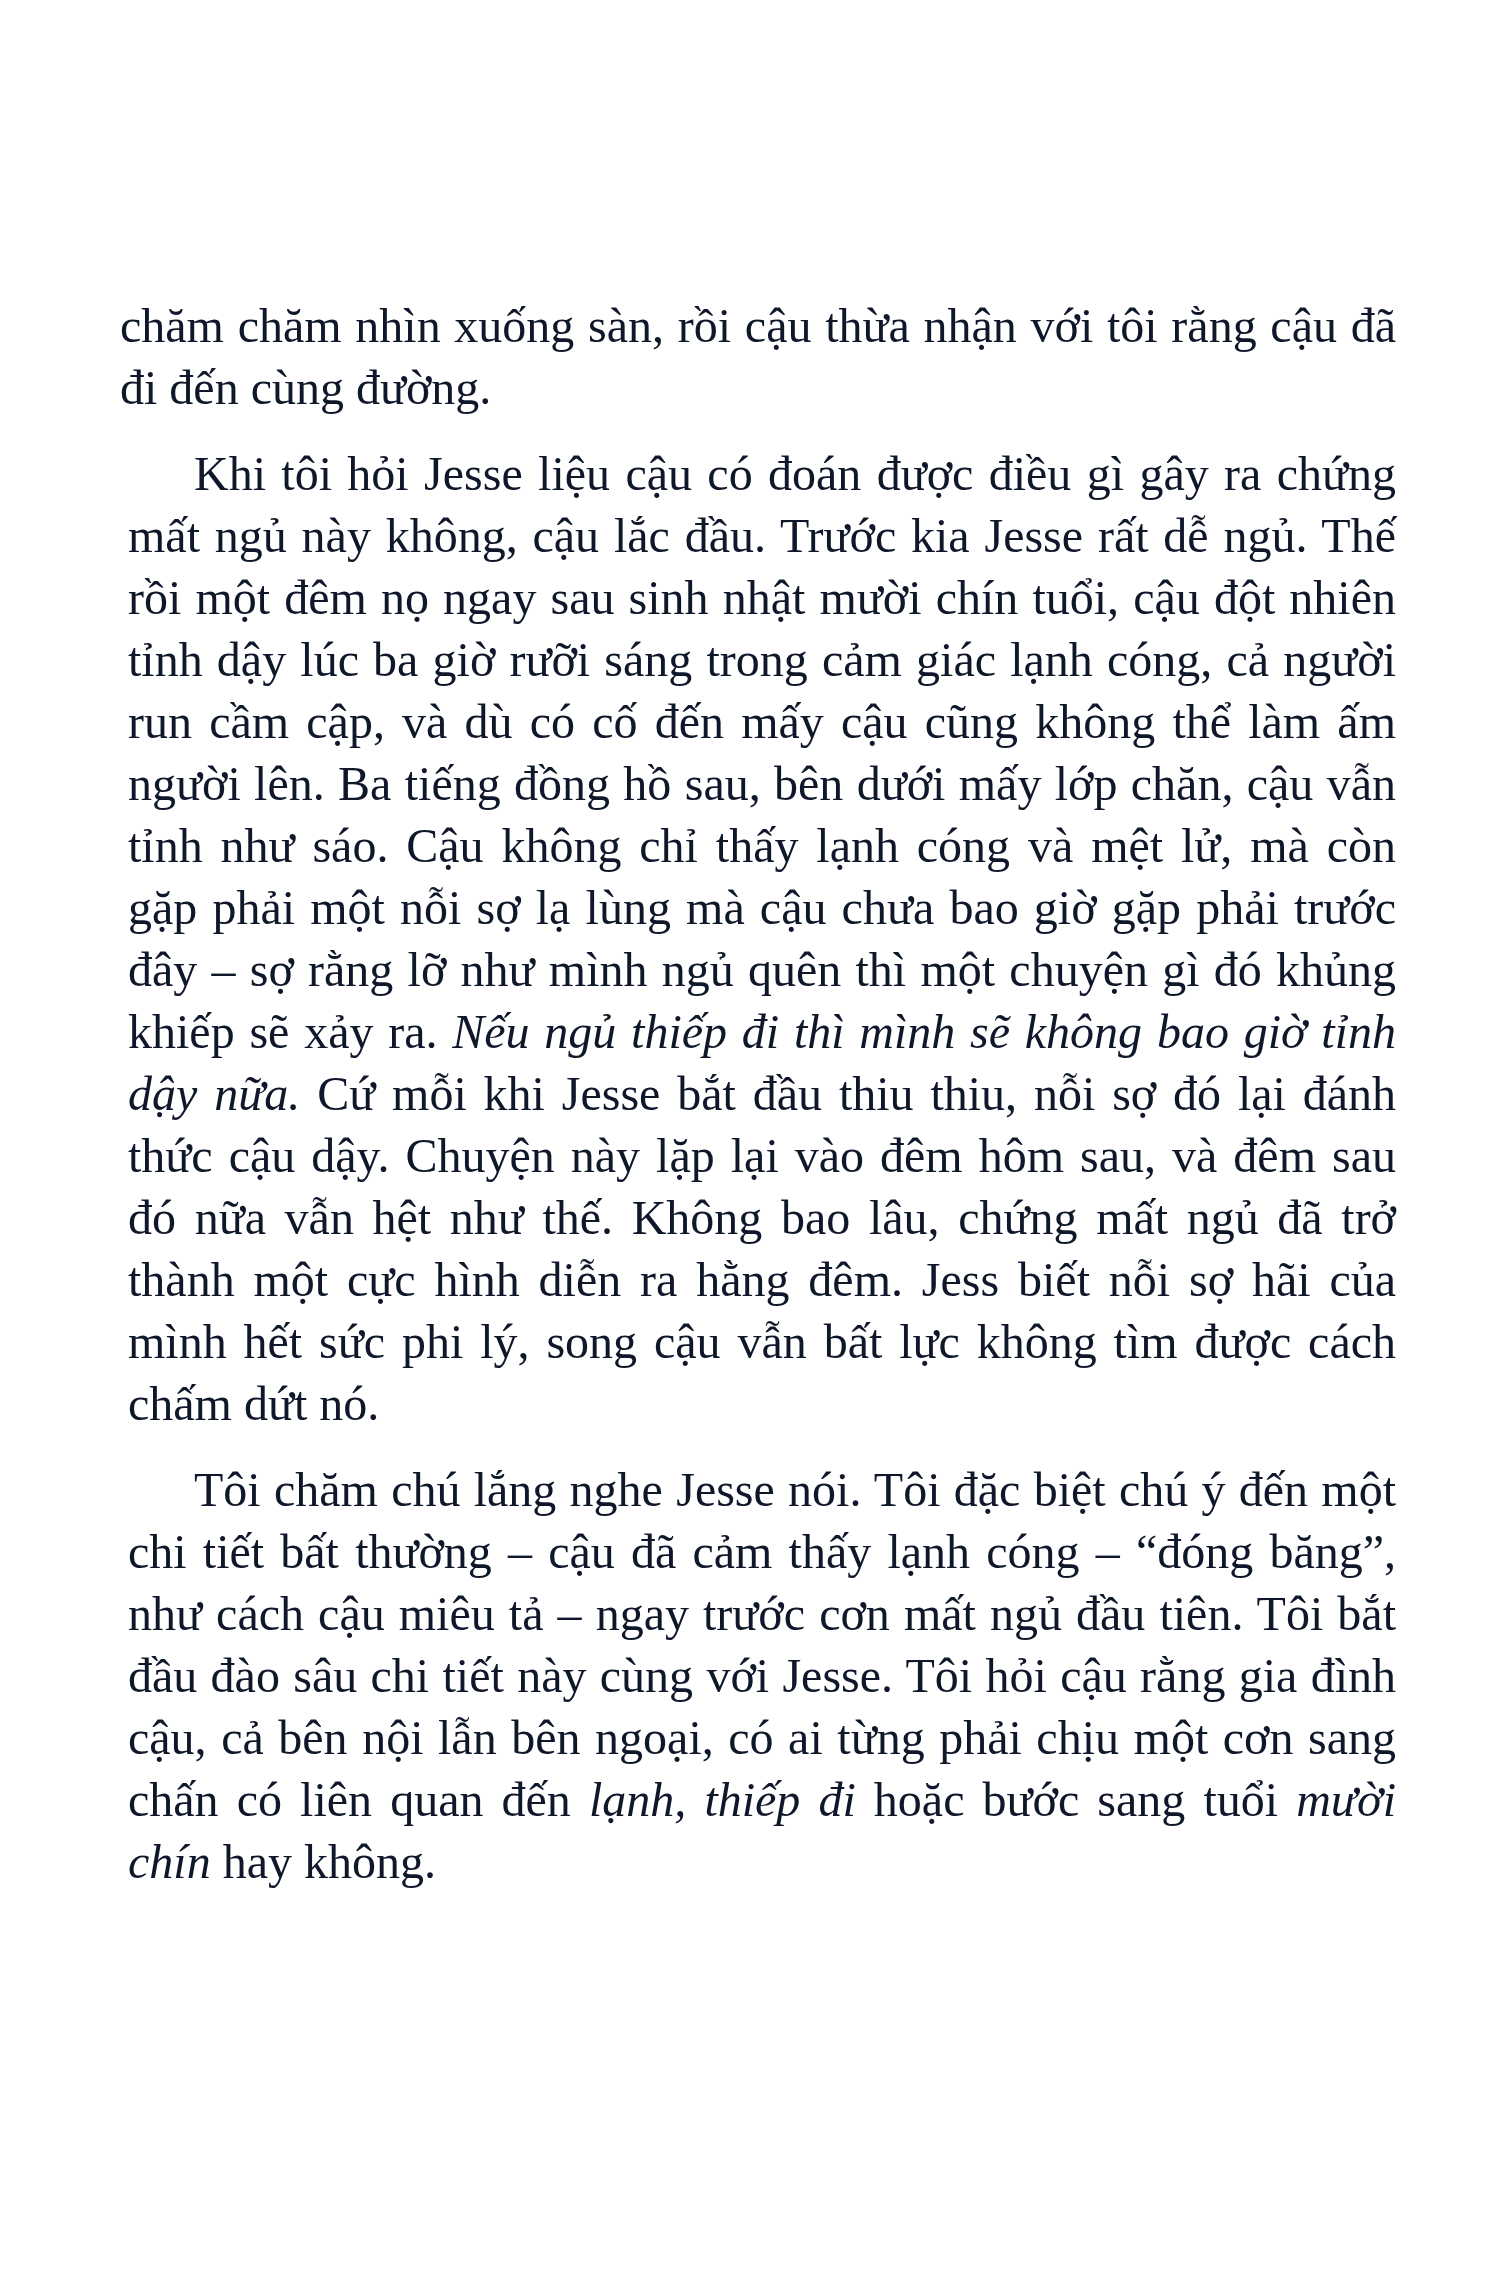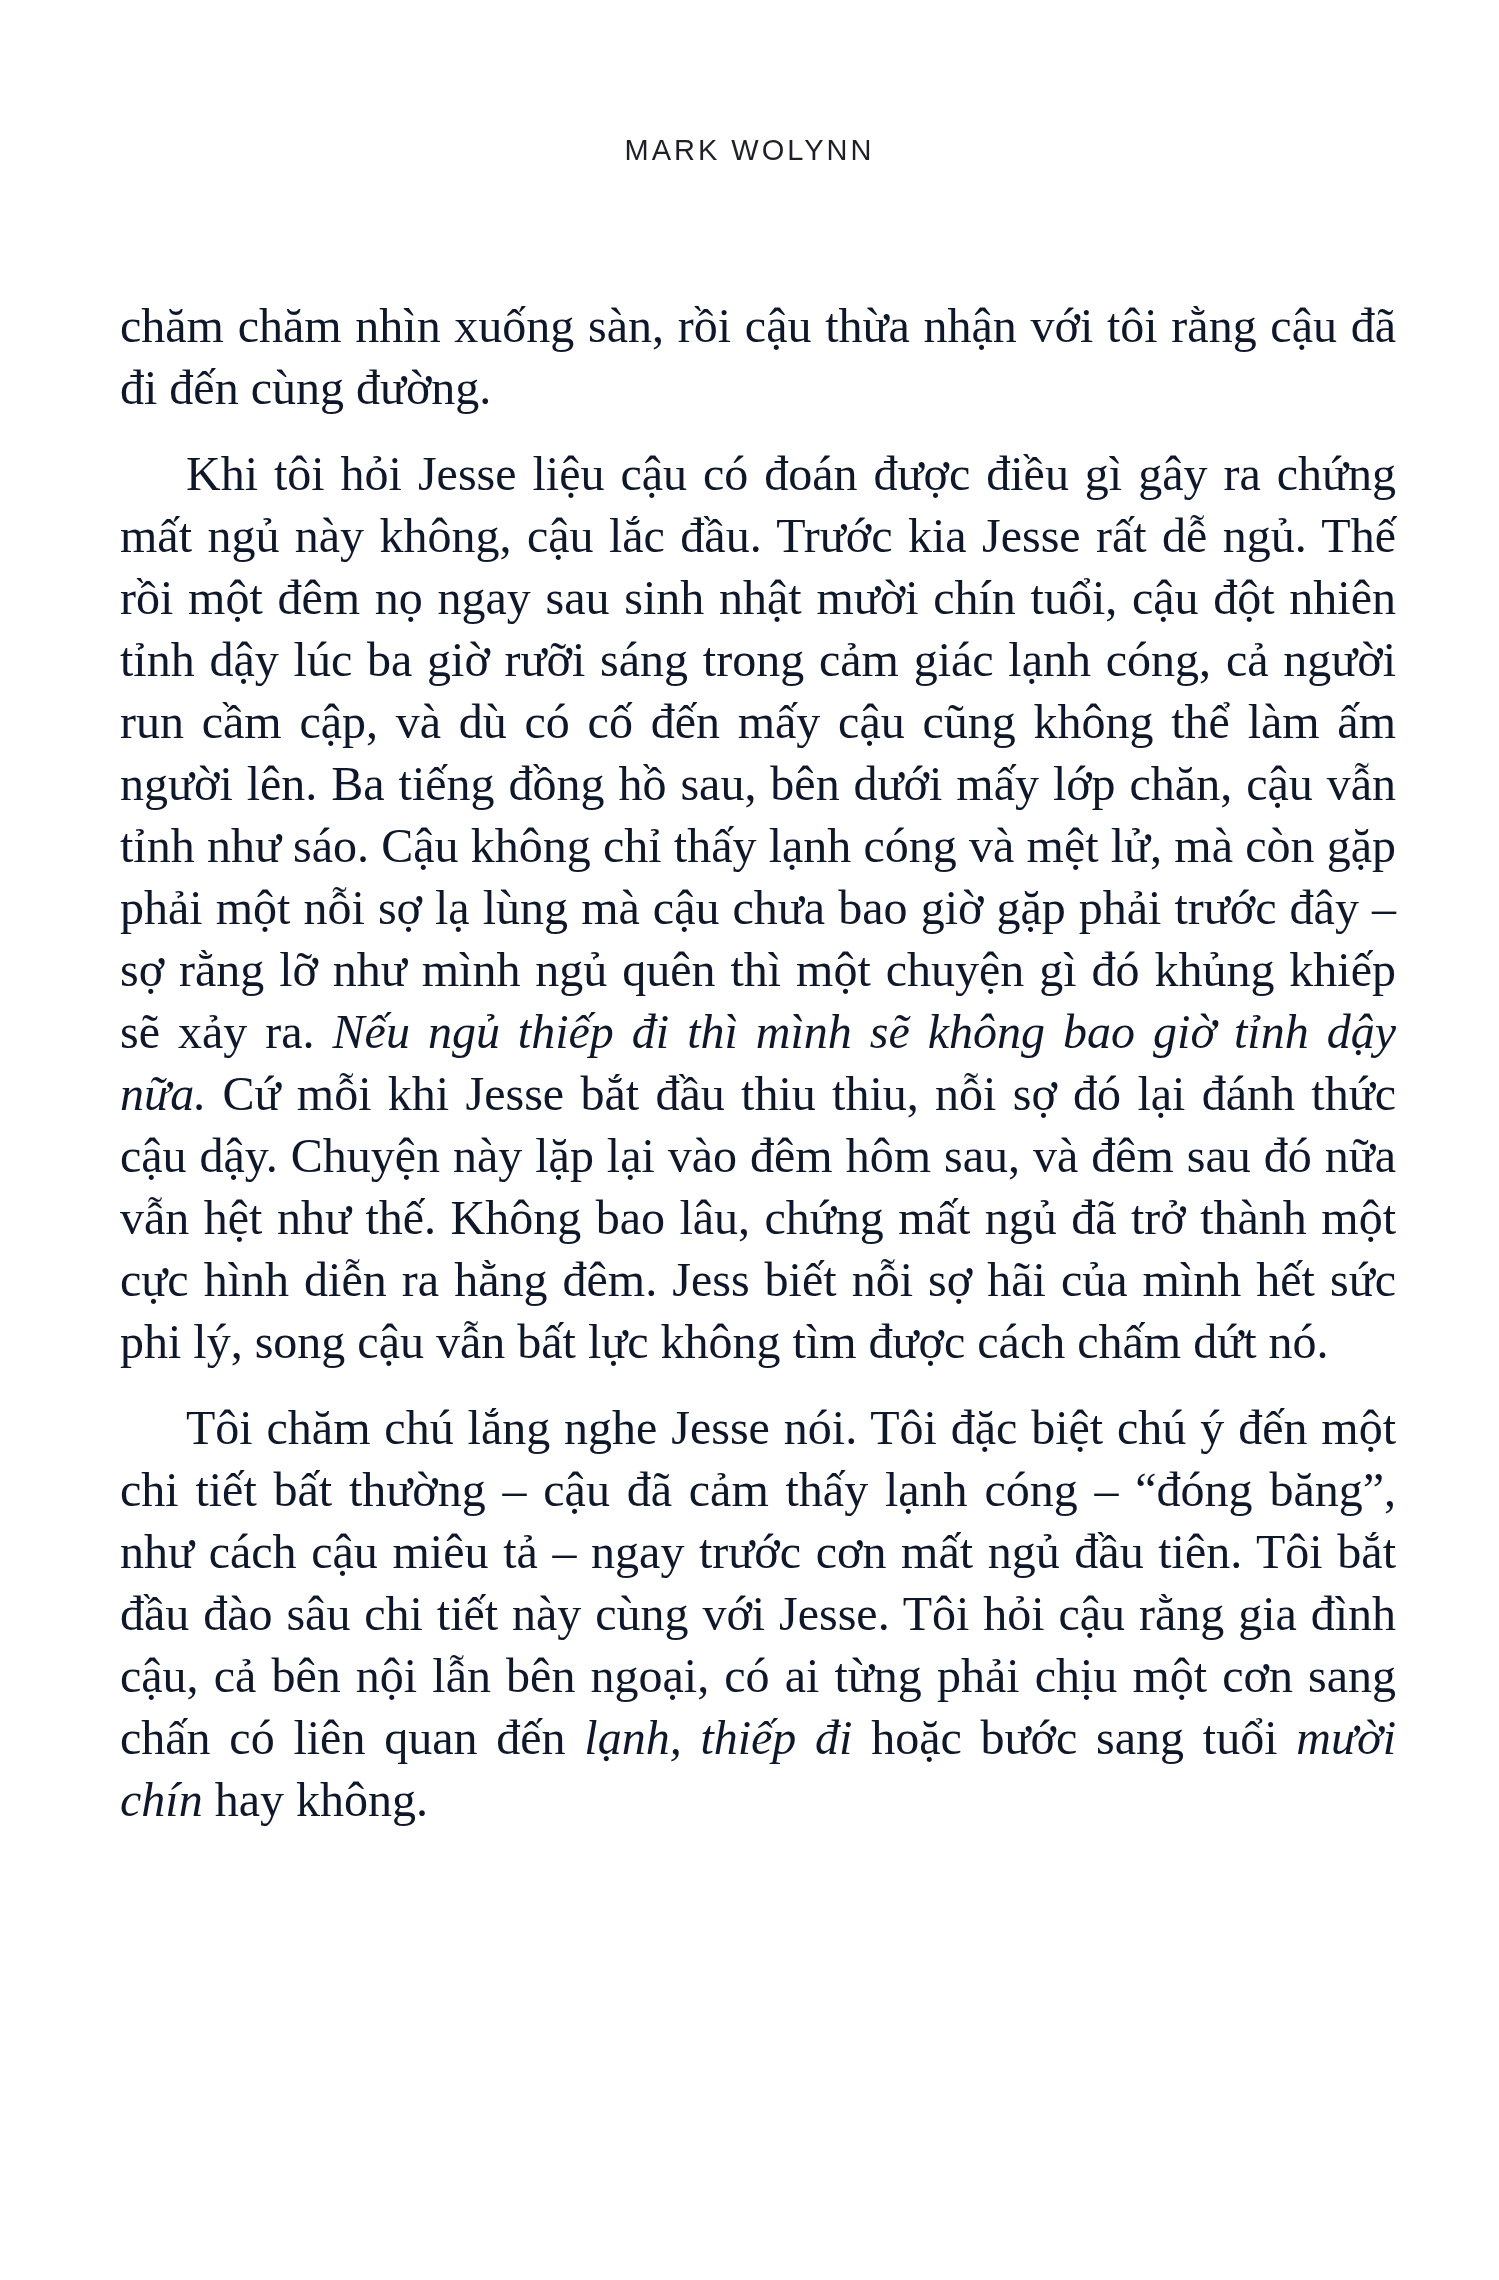--- a/index.html
+++ b/index.html
@@ -35,40 +35,40 @@
     font-size: 48px;
     line-height: 62px;
     color: #0f172a;
     text-align: justify;
   }
   .body-text p {
     margin: 0 0 24px 0;
   }
   .body-text p.indented {
     text-indent: 66px;
+    margin-left: 8px;
   }
   .body-text span.italic {
     font-style: italic;
   }
   .page-number {
     position: absolute;
     top: 2122px;
     left: 0;
     right: 0;
     text-align: center;
     font-family: "Liberation Serif", serif;
     font-size: 34px;
     color: #1c1c26;
   }
 </style>
 </head>
 <body>
 
 <div class="page">
-  <div class="running-header">MARK WOLYNN</div>
 
   <div class="body-text">
       <p><span>chăm chăm nhìn xuống sàn, rồi cậu thừa nhận với tôi rằng cậu đã đi đến cùng đường.</span></p>
       <p class="indented"><span>Khi tôi hỏi Jesse liệu cậu có đoán được điều gì gây ra chứng mất ngủ này không, cậu lắc đầu. Trước kia Jesse rất dễ ngủ. Thế rồi một đêm nọ ngay sau sinh nhật mười chín tuổi, cậu đột nhiên tỉnh dậy lúc ba giờ rưỡi sáng trong cảm giác lạnh cóng, cả người run cầm cập, và dù có cố đến mấy cậu cũng không thể làm ấm người lên. Ba tiếng đồng hồ sau, bên dưới mấy lớp chăn, cậu vẫn tỉnh như sáo. Cậu không chỉ thấy lạnh cóng và mệt lử, mà còn gặp phải một nỗi sợ lạ lùng mà cậu chưa bao giờ gặp phải trước đây – sợ rằng lỡ như mình ngủ quên thì một chuyện gì đó khủng khiếp sẽ xảy ra. </span><span class="italic">Nếu ngủ thiếp đi thì mình sẽ không bao giờ tỉnh dậy nữa.</span><span> Cứ mỗi khi Jesse bắt đầu thiu thiu, nỗi sợ đó lại đánh thức cậu dậy. Chuyện này lặp lại vào đêm hôm sau, và đêm sau đó nữa vẫn hệt như thế. Không bao lâu, chứng mất ngủ đã trở thành một cực hình diễn ra hằng đêm. Jess biết nỗi sợ hãi của mình hết sức phi lý, song cậu vẫn bất lực không tìm được cách chấm dứt nó.</span></p>
       <p class="indented"><span>Tôi chăm chú lắng nghe Jesse nói. Tôi đặc biệt chú ý đến một chi tiết bất thường – cậu đã cảm thấy lạnh cóng – “đóng băng”, như cách cậu miêu tả – ngay trước cơn mất ngủ đầu tiên. Tôi bắt đầu đào sâu chi tiết này cùng với Jesse. Tôi hỏi cậu rằng gia đình cậu, cả bên nội lẫn bên ngoại, có ai từng phải chịu một cơn sang chấn có liên quan đến </span><span class="italic">lạnh, thiếp đi</span><span> hoặc bước sang tuổi </span><span class="italic">mười chín</span><span> hay không.</span></p>
     </div>
 
 </div>
 
 </body></html>

